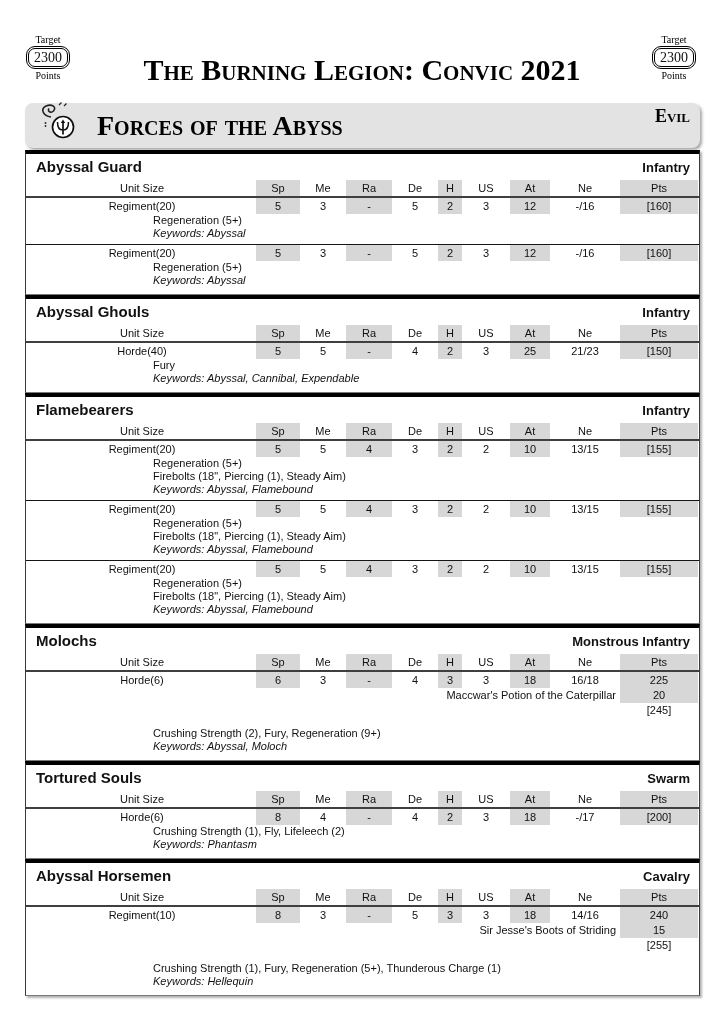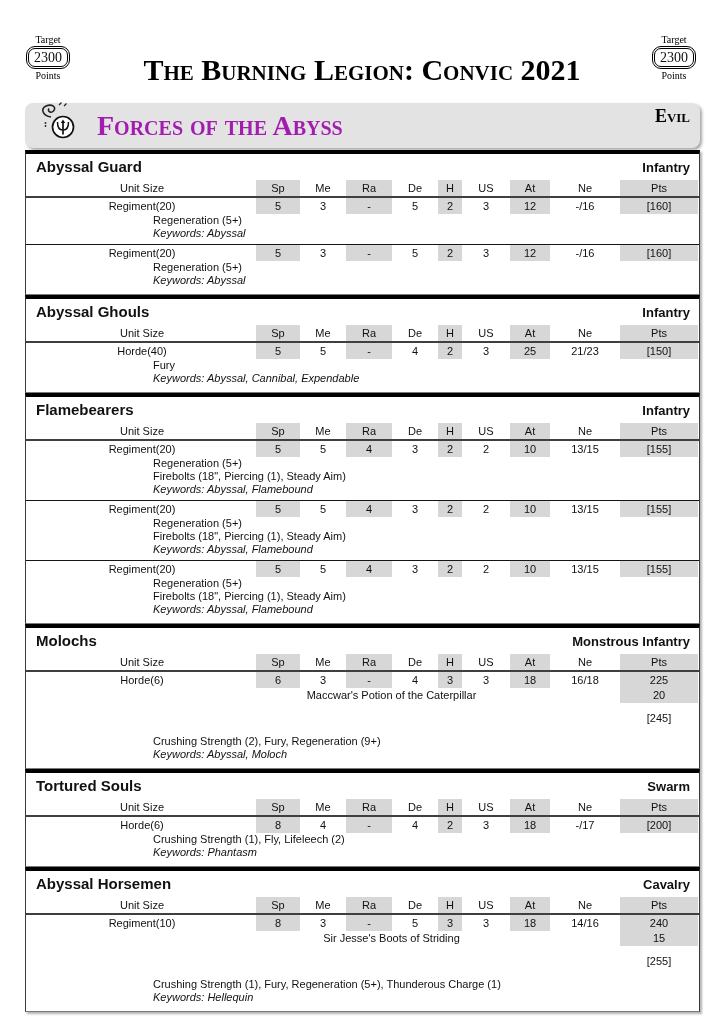--- a/index.html
+++ b/index.html
@@ -33,21 +33,21 @@
   }
   
   .army-banner {
     position:relative; margin:2px 24px 2px 25px; height:45px;
     background:#e3e3e3; border-radius:8px;
     box-shadow:2px 2px 3px rgba(0,0,0,0.35);
   }
   .army-banner .army-name {
     position:absolute; left:72px; top:7px;
     font-family:"Liberation Serif","DejaVu Serif",serif;
-    font-weight:700; font-variant:small-caps; font-size:28px; color:#a21caf;
+    font-weight:700; font-variant:small-caps; font-size:28px; color:#000000;
   }
   .army-banner .alignment {
     position:absolute; right:10px; top:3px;
     font-family:"Liberation Serif","DejaVu Serif",serif;
     font-weight:700; font-variant:small-caps; font-size:18px; color:#000;
   }
   .army-icon { position:absolute; left:12px; top:-2px; }
   
   .sections { margin:0 24px 0 25px; }
   .card {
@@ -71,23 +71,23 @@
   .hdr-row { border-bottom:2px solid #3f3f3f; }
   .cell { font-size:11px; line-height:16px; text-align:center; white-space:nowrap; }
   .cell.shade { background:#d7d7d7; }
   .cell.szc { text-align:center; padding-left:2px; }
   .unit { }
   .unit.sep { border-top:1px solid #151515; }
   .rule-line, .kw-line {
     font-size:11px; line-height:13px; padding-left:127px; white-space:nowrap;
   }
   .kw-line { padding-bottom:4px;font-style:italic; }
-  .item-name { grid-column:1 / 10; text-align:center; padding-left:137px; font-size:11px; line-height:15px; }
+  .item-name { grid-column:1 / 10; text-align:right; padding-left:137px; font-size:11px; line-height:15px; }
   .item-pts { grid-column:10; line-height:15px; }
-  .total-cell { grid-column:10; line-height:15px;margin-top:8px; }
+  .total-cell { grid-column:10; line-height:15px; }
   .spacer { height:9px; }
 </style>
 </head>
 <body>
 
 <div class="page-header">
   <div class="badge left">
     <div class="lbl">Target</div>
     <div class="boxo">
       <div class="boxi">2300</div>

